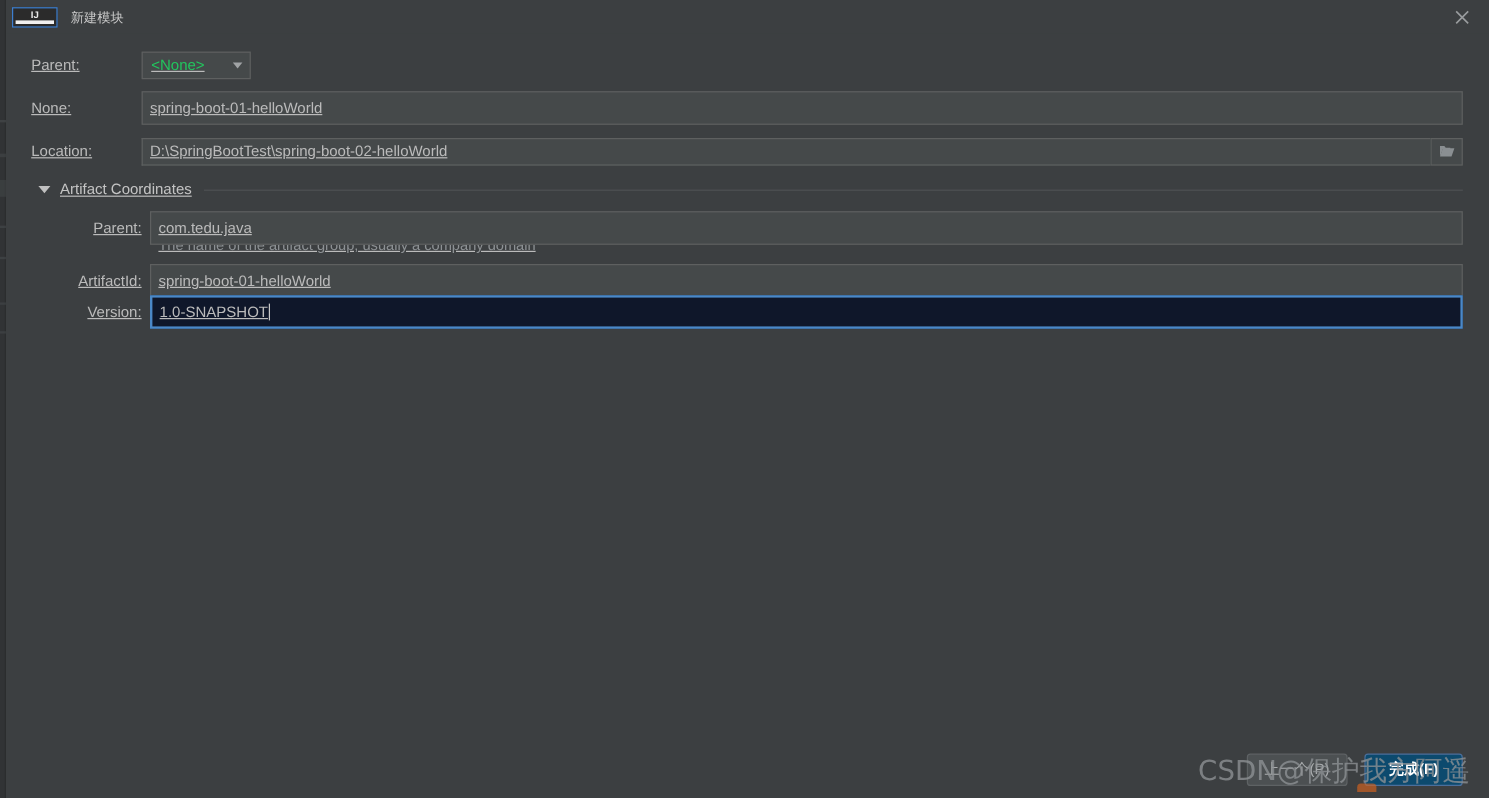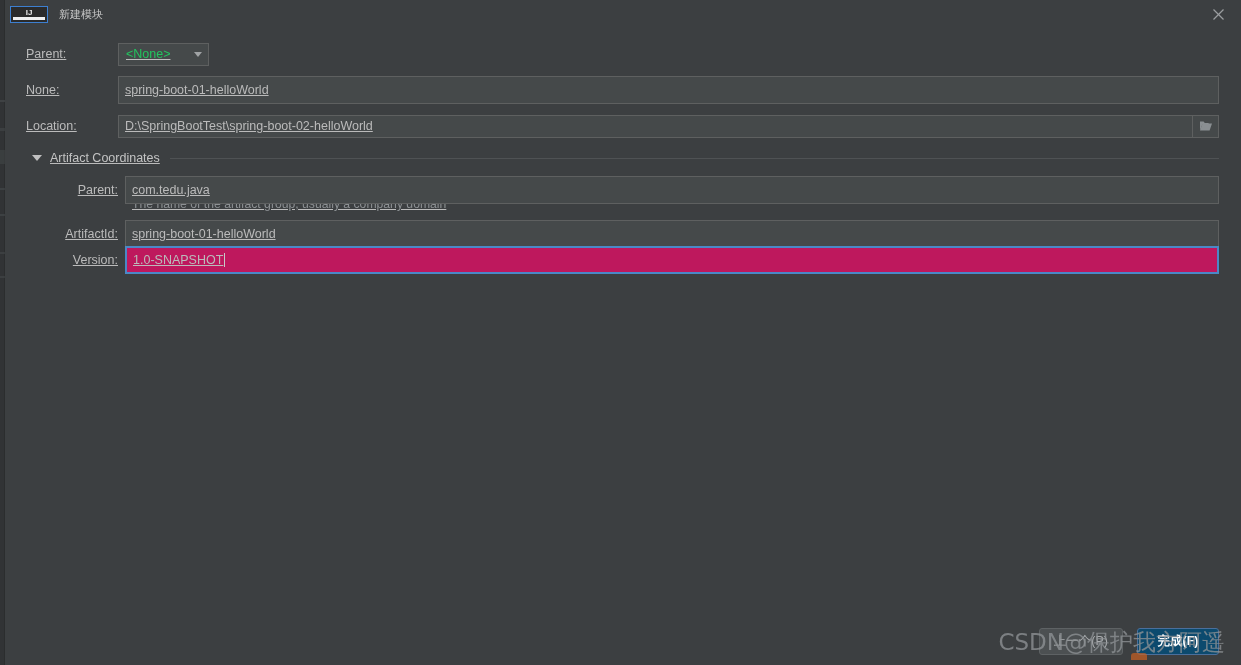--- a/index.html
+++ b/index.html
@@ -130,21 +130,21 @@
     align-items: center;
     padding: 0 6px;
     font-size: 12.5px;
     color: #bbbbbb;
     position: relative;
     white-space: nowrap;
     overflow: hidden;
   }
   .field.focused {
     border: 2px solid #4a88c7;
-    background: #be185d;
+    background: #0f172a;
   }
   .caret {
     display: inline-block;
     width: 1px;
     height: 14px;
     background: #c8c8c8;
     margin-left: 1px;
     vertical-align: middle;
   }
 

